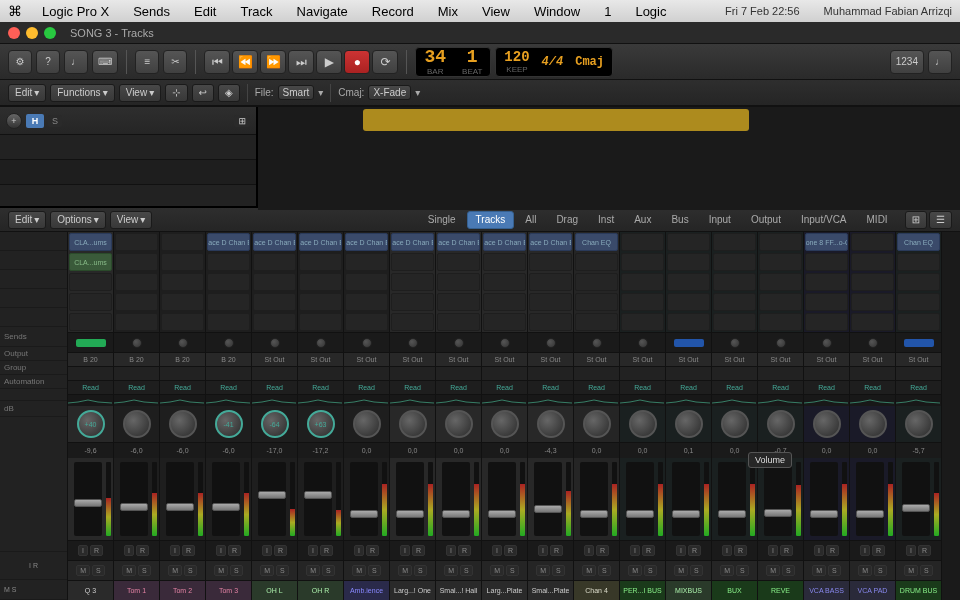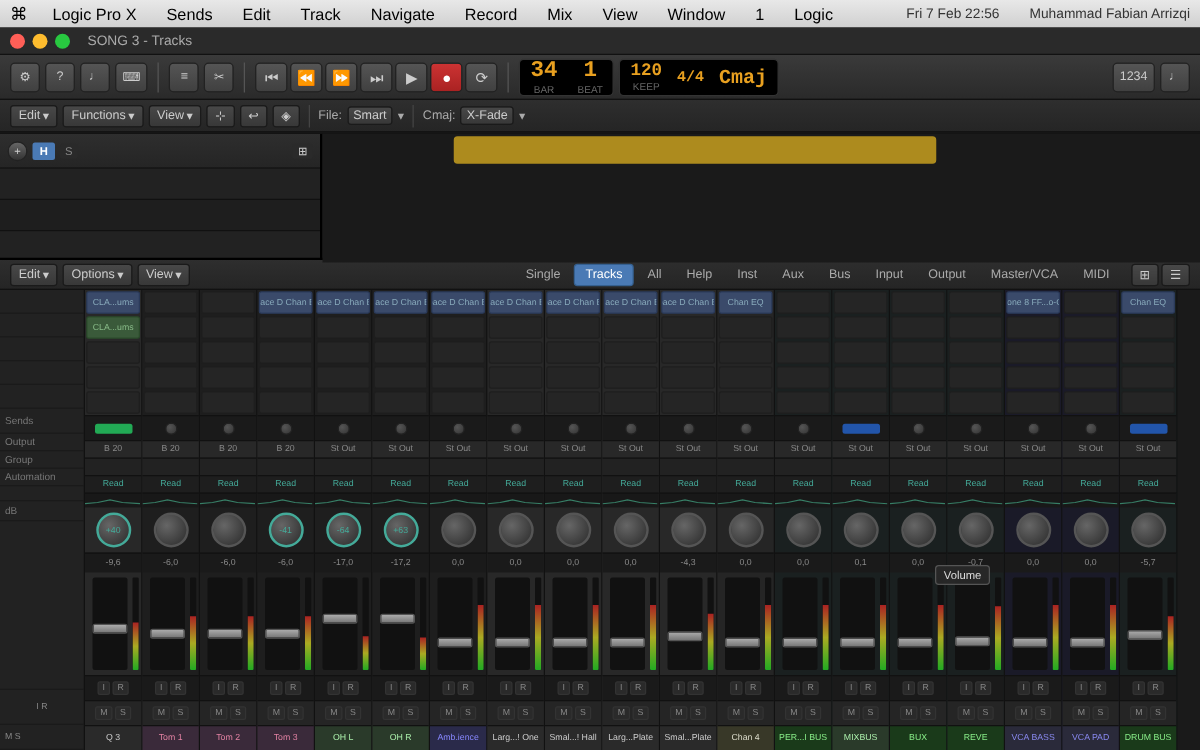--- a/index.html
+++ b/index.html
@@ -118,24 +118,24 @@
       <span class="display-label">BEAT</span>
     </div>
   </div>
 
   <div class="tempo-section">
     <div class="display-group">
       <span class="display-value" style="font-size:14px;">120</span>
       <span class="display-label">KEEP</span>
     </div>
     <div class="display-group">
-      <span class="display-value" style="font-size:12px;">4/4</span>
+      <span class="display-value" style="font-size:12px;font-style:italic;">4/4</span>
     </div>
     <div class="display-group">
-      <span class="display-value" style="font-size:16px;text-align:right;">Cmaj</span>
+      <span class="display-value" style="font-size:12px;text-align:right;">Cmaj</span>
     </div>
   </div>
 
   <div style="flex:1"></div>
   <div class="tb-btn">1234</div>
   <div class="tb-btn">♩</div>
 </div>
 
 <div id="toolbar2">
   <div class="tb2-btn">
@@ -215,27 +215,27 @@
       <span>Options</span>▾
     </div>
     <div class="tb2-btn">
       <span>View</span>▾
     </div>
     <div style="flex:1;"></div>
     <div style="display:flex; gap:2px; align-items:center;">
       <div class="mixer-tab">Single</div>
       <div class="mixer-tab active">Tracks</div>
       <div class="mixer-tab">All</div>
-      <div class="mixer-tab">Help</div>
+      <div class="mixer-tab">Drag</div>
       <div class="mixer-tab">Inst</div>
       <div class="mixer-tab">Aux</div>
       <div class="mixer-tab">Bus</div>
       <div class="mixer-tab">Input</div>
       <div class="mixer-tab">Output</div>
-      <div class="mixer-tab">Master/VCA</div>
+      <div class="mixer-tab">Input/VCA</div>
       <div class="mixer-tab">MIDI</div>
     </div>
     <div style="display:flex;gap:2px;margin-left:4px;">
       <div class="tb2-btn">⊞</div>
       <div class="tb2-btn">☰</div>
     </div>
   </div>
 
   <div style="flex:1; display:flex; overflow:hidden;">
 

